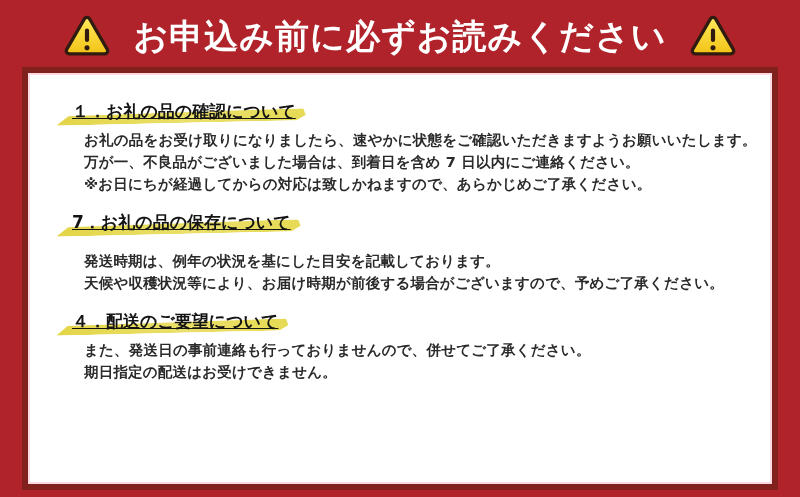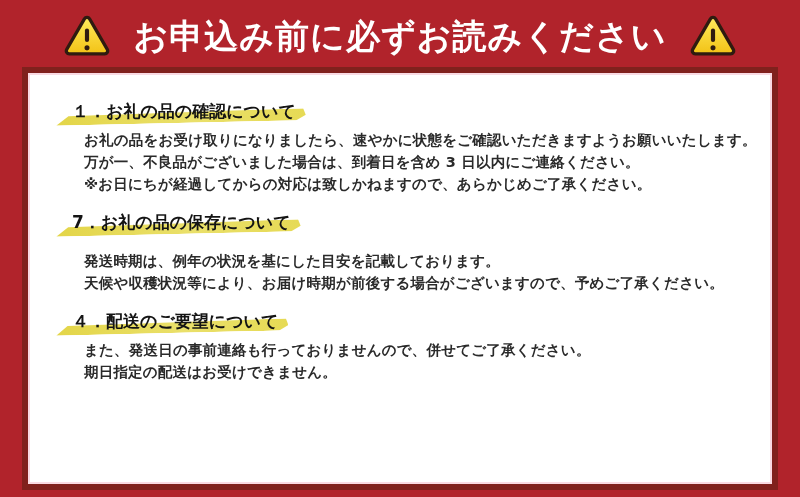--- a/index.html
+++ b/index.html
@@ -56,20 +56,21 @@
     font-weight: 800;
     color: #141414;
     white-space: nowrap;
   }
   
   .hl {
     position: relative;
     display: inline-block;
     z-index: 0;
     padding: 0 4px 0 2px;
+    text-decoration: underline;
   }
   .hl::before {
     content: "";
     position: absolute;
     z-index: -1;
     left: -14px;
     right: -6px;
     bottom: -1px;
     height: 12px;
     background: linear-gradient(93deg, #E3D548 0%, #EAE06A 55%, #E6DA55 100%);
@@ -113,21 +114,21 @@
       <rect x="29.1" y="18.5" width="5.8" height="19" rx="2.9" fill="#2F1B10"></rect>
       <circle cx="32" cy="45.5" r="3.5" fill="#2F1B10"></circle>
     </svg>
   </span>
 </div>
 
 <div class="card" id="notice-card">
     <div class="section">
       <h2 class="section-heading"><span class="hl">１．お礼の品の確認について</span></h2>
       <p class="section-line">お礼の品をお受け取りになりましたら、速やかに状態をご確認いただきますようお願いいたします。</p>
-      <p class="section-line">万が一、不良品がございました場合は、到着日を含め 3 日以内にご連絡ください。</p>
+      <p class="section-line">万が一、不良品がございました場合は、到着日を含め 7 日以内にご連絡ください。</p>
       <p class="section-line">※お日にちが経過してからの対応は致しかねますので、あらかじめご了承ください。</p>
     </div>
     <div class="section">
       <h2 class="section-heading"><span class="hl">7．お礼の品の保存について</span></h2>
     </div>
     <div class="section">
       <p class="section-line">発送時期は、例年の状況を基にした目安を記載しております。</p>
       <p class="section-line">天候や収穫状況等により、お届け時期が前後する場合がございますので、予めご了承ください。</p>
     </div>
     <div class="section">

